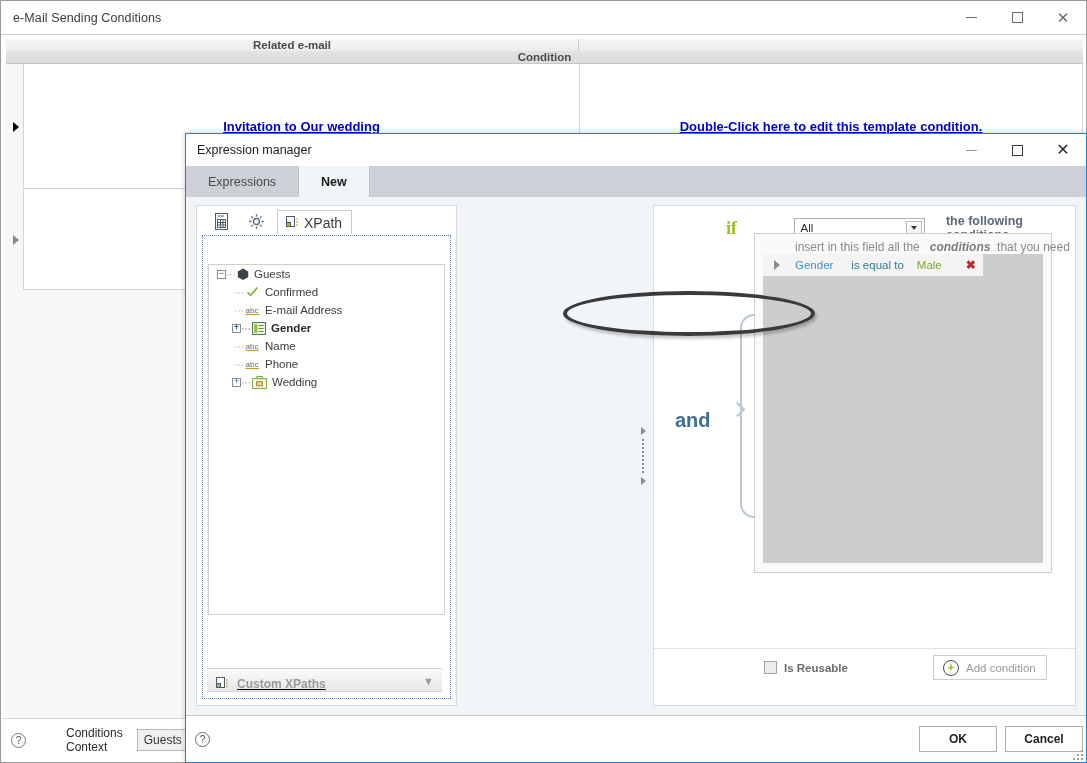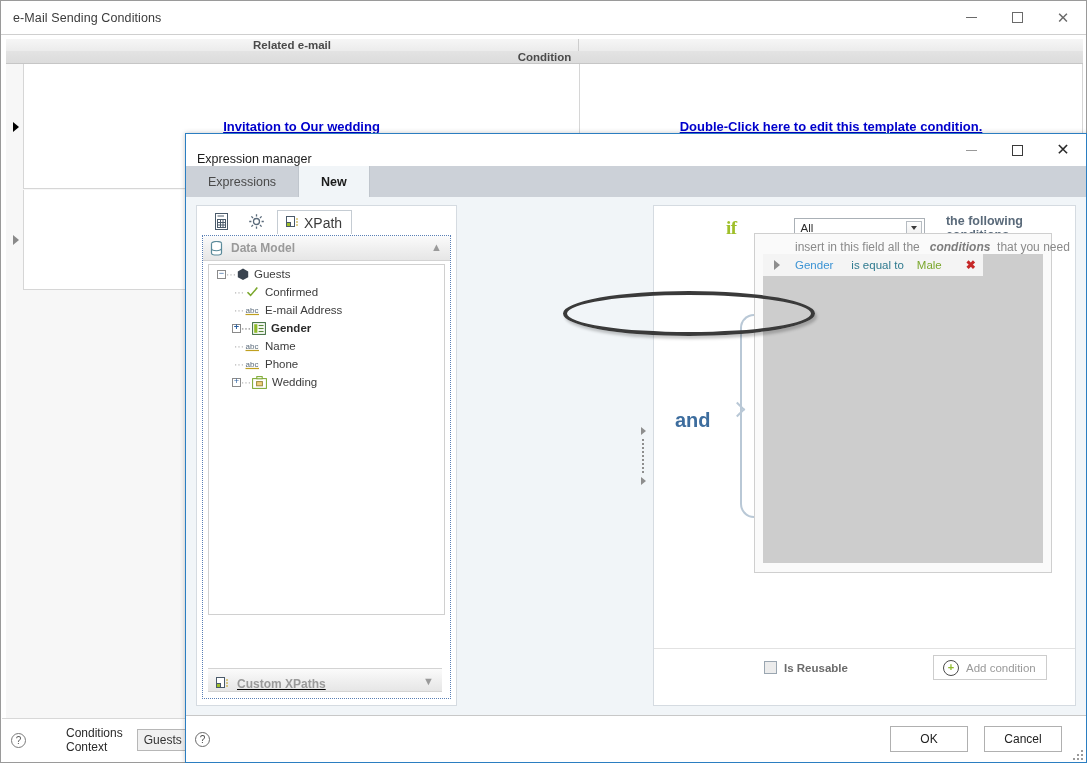--- a/index.html
+++ b/index.html
@@ -162,21 +162,21 @@
     left: 185px; top: 133px;
     width: 902px; height: 630px;
     background: #ffffff;
     border: 1px solid #2b7ec1;
     box-sizing: border-box;
     box-shadow: 0 0 5px rgba(0,0,0,0.22);
   }
   .dlg-titlebar {
     height: 32px;
     background: #ffffff;
-    display: flex; align-items: flex-end;
+    display: flex; align-items: center;
     position: relative;
   }
   .dlg-title {
     margin-left: 11px;
     font-size: 12.5px;
     color: #1d1d1d;
   }
   .dlg-win-btns { position:absolute; right: 0; top: 0; height: 32px; display:flex; }
   .dlg-win-btn { width: 46px; height: 32px; display:flex; align-items:center; justify-content:center; }
   .dlg-win-btn .glyph-min { background:#999; }
@@ -511,21 +511,21 @@
     display:flex; align-items:center;
   }
   .dlg-help {
     width: 15px; height: 15px;
     border: 1px solid #6a6a6a;
     border-radius: 50%;
     color:#4a4a4a; font-size: 10px;
     display:flex; align-items:center; justify-content:center;
     margin-left: 9px; box-sizing:border-box;
   }
-  .dlg-btns { margin-left:auto; margin-right: 24px; display:flex; gap: 16px; }
+  .dlg-btns { margin-left:auto; margin-right: 3px; display:flex; gap: 8px; font-weight: bold; }
   .dlg-btn {
     width: 76px; height: 24px;
     border: 1px solid #b0b0b0;
     background: #ffffff;
     font-size: 12px; color:#222;
     display:flex; align-items:center; justify-content:center;
   }
 
   
   .grip { position:absolute; right: 3px; bottom: 2px; width: 12px; height: 12px; }
@@ -651,29 +651,20 @@
               <line x1="11" y1="3" x2="13" y2="3" stroke="#c0a020" stroke-width="1.2"></line>
               <line x1="11" y1="6" x2="13" y2="6" stroke="#c0a020" stroke-width="1.2"></line>
               <line x1="11" y1="9" x2="13" y2="9" stroke="#c0a020" stroke-width="1.2"></line>
             </svg>
             <span>XPath</span>
           </div>
         </div>
 
         <div class="dm-box">
 
-          <div class="dm-header">
-            <svg width="13" height="15" viewBox="0 0 13 15" style="margin-left:7px">
-              <ellipse cx="6.5" cy="2.6" rx="5" ry="2.1" fill="#fff" stroke="#5a8a9a" stroke-width="1.2"></ellipse>
-              <path d="M1.5 2.6v9.3c0 1.2 2.2 2.1 5 2.1s5-0.9 5-2.1V2.6" fill="#fff" stroke="#5a8a9a" stroke-width="1.2"></path>
-              <path d="M1.5 7.6c0 1.2 2.2 2.1 5 2.1s5-0.9 5-2.1" fill="none" stroke="#5a8a9a" stroke-width="1.1"></path>
-            </svg>
-            <span class="dm-header-title">Data Model</span>
-            <span class="dm-chevron">▲</span>
-          </div>
 
           <div class="dm-tree">
 
             <div class="tree-row" style="padding-left:8px">
               <span class="plusminus">−</span>
               <span class="dotline">⋯</span>
               <svg width="12" height="13" viewBox="0 0 12 13" style="margin:0 5px 0 0">
                 <polygon points="6,0.6 11.2,3.4 11.2,9.2 6,12 0.8,9.2 0.8,3.4" fill="#3a4450"></polygon>
               </svg>
               <span>Guests</span>

